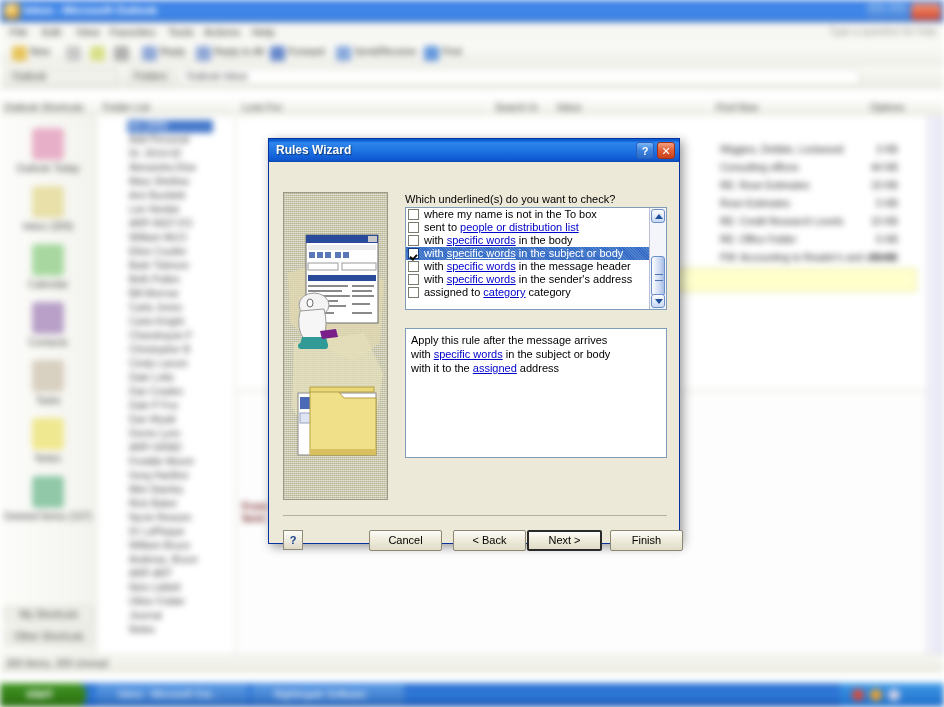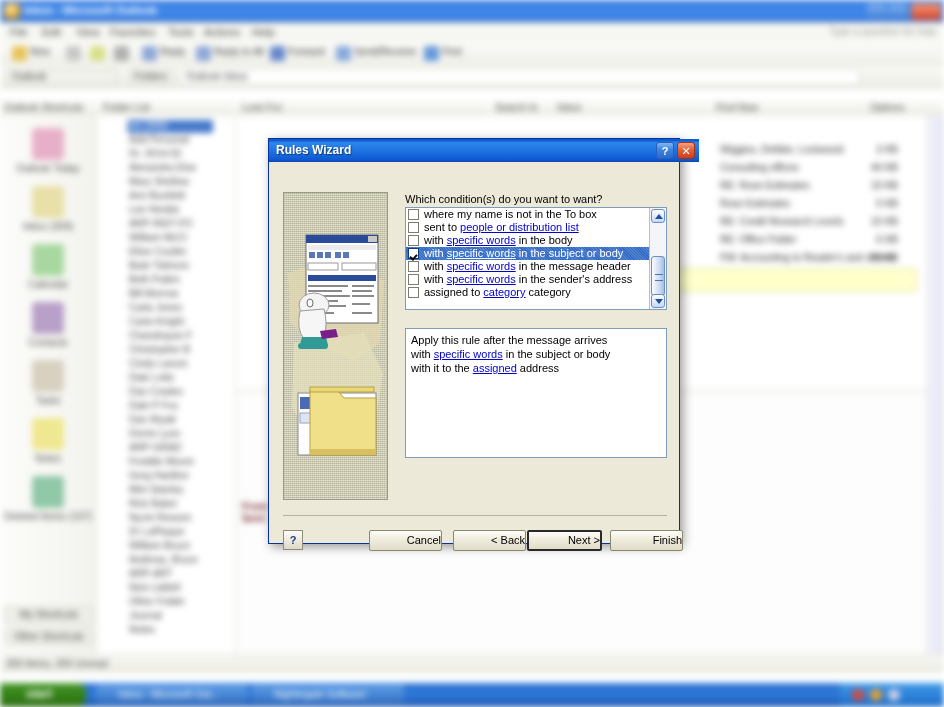--- a/index.html
+++ b/index.html
@@ -83,21 +83,21 @@
      line-height:20px;text-indent:22px;}
   .tray{position:absolute;right:0;top:0;width:104px;height:24px;
      background:linear-gradient(to bottom,#3f9ae8,#1e6cc8);}
   .tray-ic{position:absolute;top:6px;width:12px;height:12px;border-radius:50%;}
 
   
   #dlg{position:absolute;left:268px;top:138px;width:412px;height:406px;
      background:#ece9d8;border:1px solid #0831a0;box-sizing:border-box;
      box-shadow:3px 3px 10px rgba(0,0,0,.40);}
   #dlg-title{position:absolute;left:0;top:0;width:100%;height:23px;
-     background:linear-gradient(to bottom,#0a5fd4 0%,#0c5ad0 6%,#2d85ec 16%,#1f74e2 50%,#0f5ad4 88%,#0b49ae 100%);padding-left:20px;}
+     background:linear-gradient(to bottom,#0a5fd4 0%,#0c5ad0 6%,#2d85ec 16%,#1f74e2 50%,#0f5ad4 88%,#0b49ae 100%);}
   #dlg-title .t{position:absolute;left:7px;top:4px;color:#fff;font-size:12px;font-weight:bold;
      text-shadow:1px 1px 1px rgba(0,0,0,.45);}
   .dlgbtn{position:absolute;top:3px;width:18px;height:17px;border-radius:3px;
      box-sizing:border-box;color:#fff;font-size:11px;font-weight:bold;text-align:center;
      line-height:16px;border:1px solid #2a5fbe;}
   .dlg-help{right:25px;background:linear-gradient(to bottom,#7fb8f2 0%,#3f84e0 45%,#2a69c8 100%);}
   .dlg-close{right:4px;background:linear-gradient(to bottom,#f4a183 0%,#e4633a 45%,#c8401c 100%);
      border-color:#a33114;}
 
   .dlg-body{position:absolute;left:0;top:23px;width:412px;height:383px;}
@@ -150,21 +150,21 @@
   .dlg-sep{position:absolute;left:14px;top:353px;width:384px;height:0;
      border-top:1px solid #b4b0a0;}
 
   .help-sq{position:absolute;left:14px;top:368px;width:20px;height:20px;
      background:linear-gradient(to bottom,#fcfcf8,#ded9c6);border:1px solid #8f8b78;
      box-sizing:border-box;text-align:center;line-height:18px;font-size:11px;
      font-weight:bold;color:#1a3f8c;}
   .wbtn{position:absolute;top:368px;width:73px;height:21px;
      background:linear-gradient(to bottom,#fdfdf9 0%,#f0ecdc 45%,#e0dcc8 100%);
      border:1px solid #8b8771;border-radius:2px;box-sizing:border-box;
-     font-size:11px;color:#000;text-align:right;line-height:19px;}
+     font-size:11px;color:#000;text-align:center;line-height:19px;}
   .wbtn.def{border:2px solid #2a2a2a;line-height:17px;font-weight:normal;}
   #b-cancel{left:100px;} #b-back{left:184px;}
   #b-next{left:258px;width:75px;} #b-finish{left:341px;}
 </style>
 </head>
 <body>
 
 <div id="bg">
 
   <div class="ol-titlebar">
@@ -407,21 +407,21 @@
 
         <rect x="14" y="200" width="78" height="62" fill="#fdfdfd" stroke="#8a8a8a"></rect>
         <rect x="16" y="204" width="12" height="12" fill="#4a6ab8"></rect>
         <rect x="16" y="220" width="12" height="10" fill="#dfe4f2" stroke="#9aa4c0"></rect>
         <path d="M26 198 L54 198 L60 205 L92 205 L92 262 L26 262 Z" fill="#f0e08a" stroke="#b8a040"></path>
         <rect x="26" y="256" width="66" height="6" fill="#d8c060"></rect>
         <rect x="26" y="194" width="64" height="5" fill="#e8d878" stroke="#b8a040"></rect>
       </svg>
     </div>
 
-    <div class="q-label">Which condition(s) do you want to want?</div>
+    <div class="q-label">Which underlined(s) do you want to check?</div>
 
     <div id="cond-list">
       <div id="cond-rows">
           <div class="cond-row"><span class="cb"></span><span>where my name is not in the To box</span></div>
           <div class="cond-row"><span class="cb"></span><span>sent to </span><span class="lnk">people or distribution list</span></div>
           <div class="cond-row"><span class="cb"></span><span>with </span><span class="lnk">specific words</span><span> in the body</span></div>
           <div class="cond-row sel"><span class="cb"></span><span>with </span><span class="lnk">specific words</span><span> in the subject or body</span></div>
           <div class="cond-row"><span class="cb"></span><span>with </span><span class="lnk">specific words</span><span> in the message header</span></div>
           <div class="cond-row"><span class="cb"></span><span>with </span><span class="lnk">specific words</span><span> in the sender's address</span></div>
           <div class="cond-row"><span class="cb"></span><span>assigned to </span><span class="lnk">category</span><span> category</span></div>

